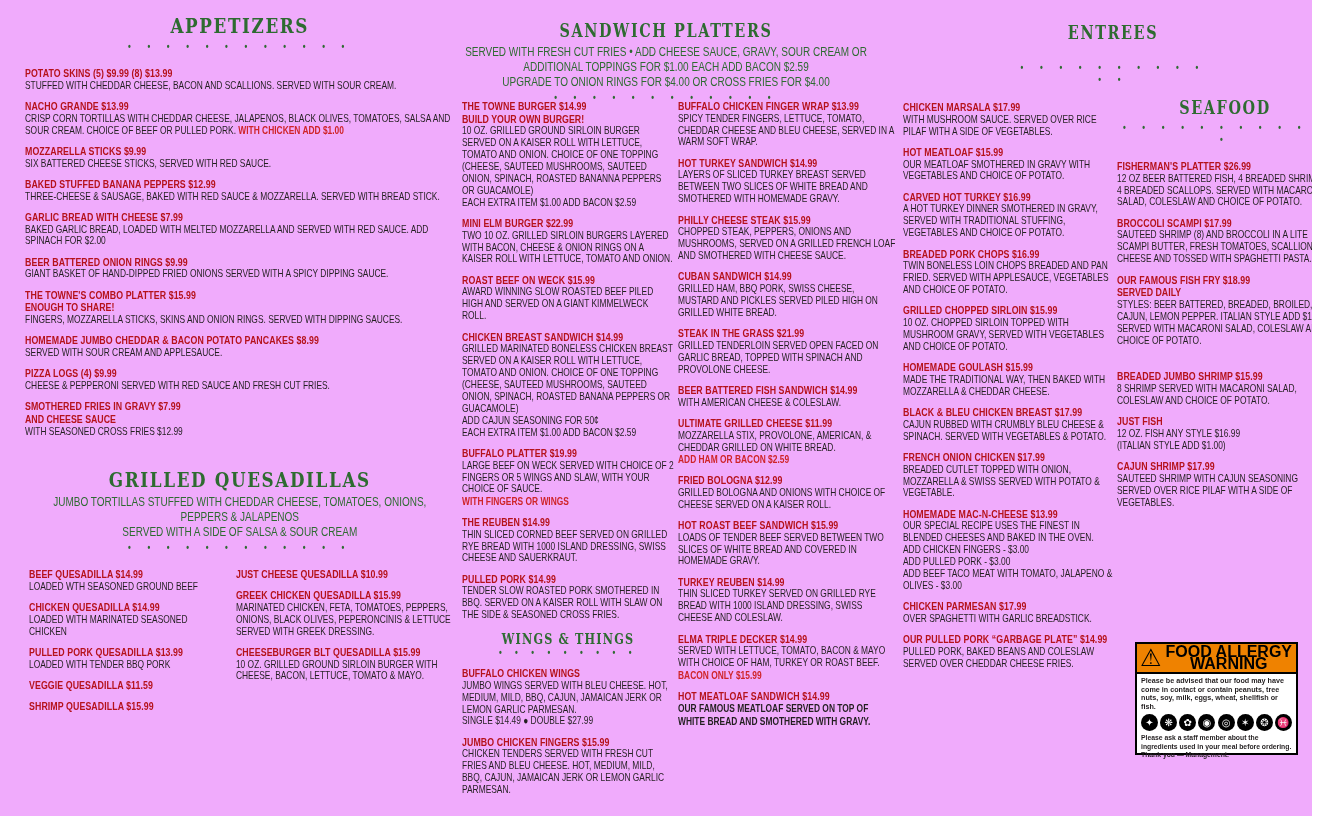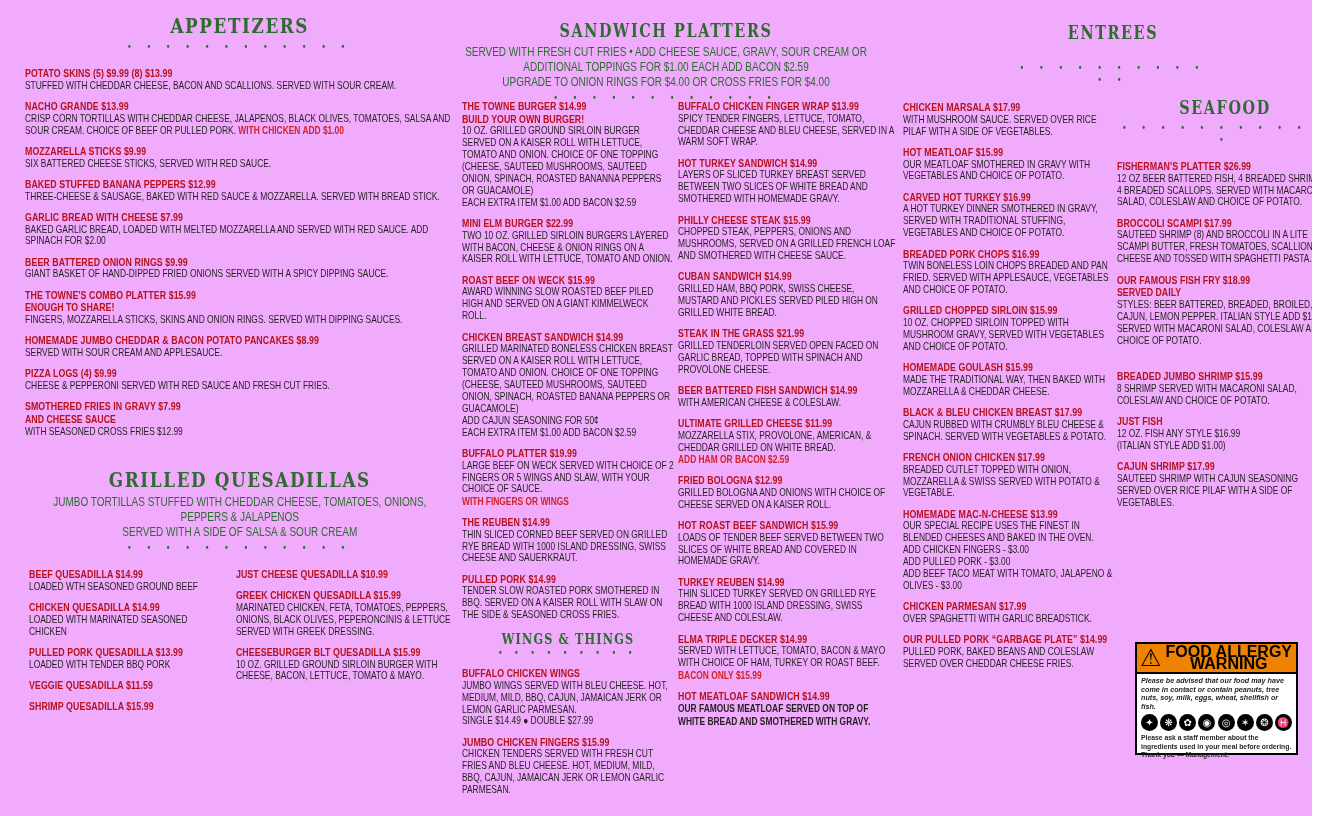--- a/index.html
+++ b/index.html
@@ -33,21 +33,21 @@
   .hdr-gap{margin-bottom:3px;}
   .items-start{margin-top:14px;}
   
   #allergy{position:absolute;left:1135px;top:642px;width:163px;height:113px;
            border:2px solid #000;background:#fff;box-sizing:border-box;}
   .al-head{background:var(--orange);border-bottom:2px solid #000;display:flex;align-items:center;
            padding:2px 3px;height:30px;box-sizing:border-box;}
   .al-tri{font-size:24px;line-height:24px;color:#000;margin-right:3px;}
   .al-title{font-weight:bold;font-size:16px;line-height:12px;text-align:center;flex:1;
             letter-spacing:0;color:#000;}
-  .al-b1{font-weight:bold;font-size:7.2px;line-height:8.6px;padding:3px 4px 2px 4px;font-style:italic;}
+  .al-b1{font-weight:bold;font-size:7.2px;line-height:8.6px;padding:3px 4px 2px 4px;}
   .al-icons{display:flex;justify-content:space-between;padding:1px 4px;}
   .al-ic{width:17px;height:17px;border-radius:50%;background:#000;color:#fff;font-size:10px;
          line-height:17px;text-align:center;display:inline-block;}
   .al-b2{font-weight:bold;font-size:6.8px;line-height:8.2px;padding:2px 4px;}
 </style>
 </head>
 <body>
 
 <div id="menu">
 

